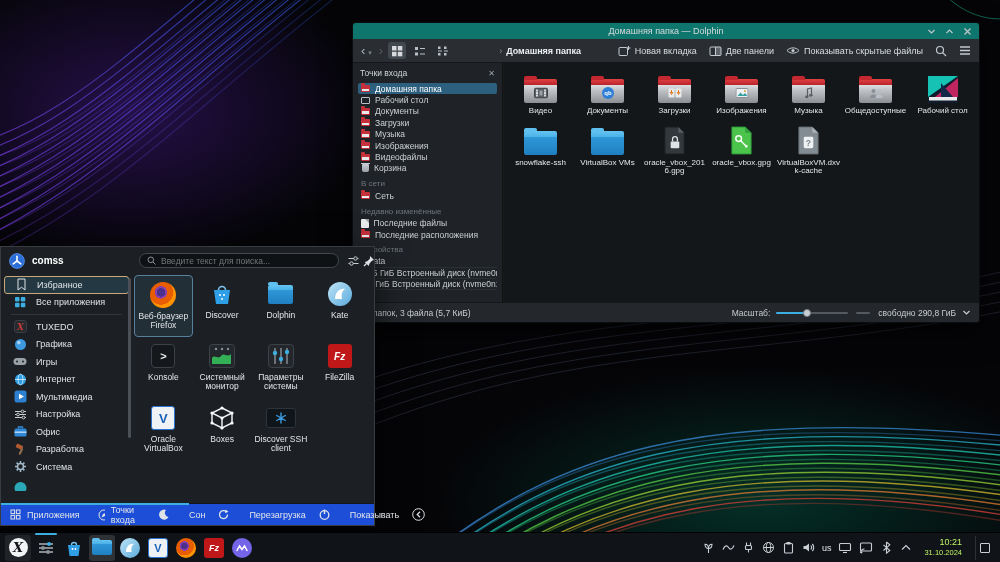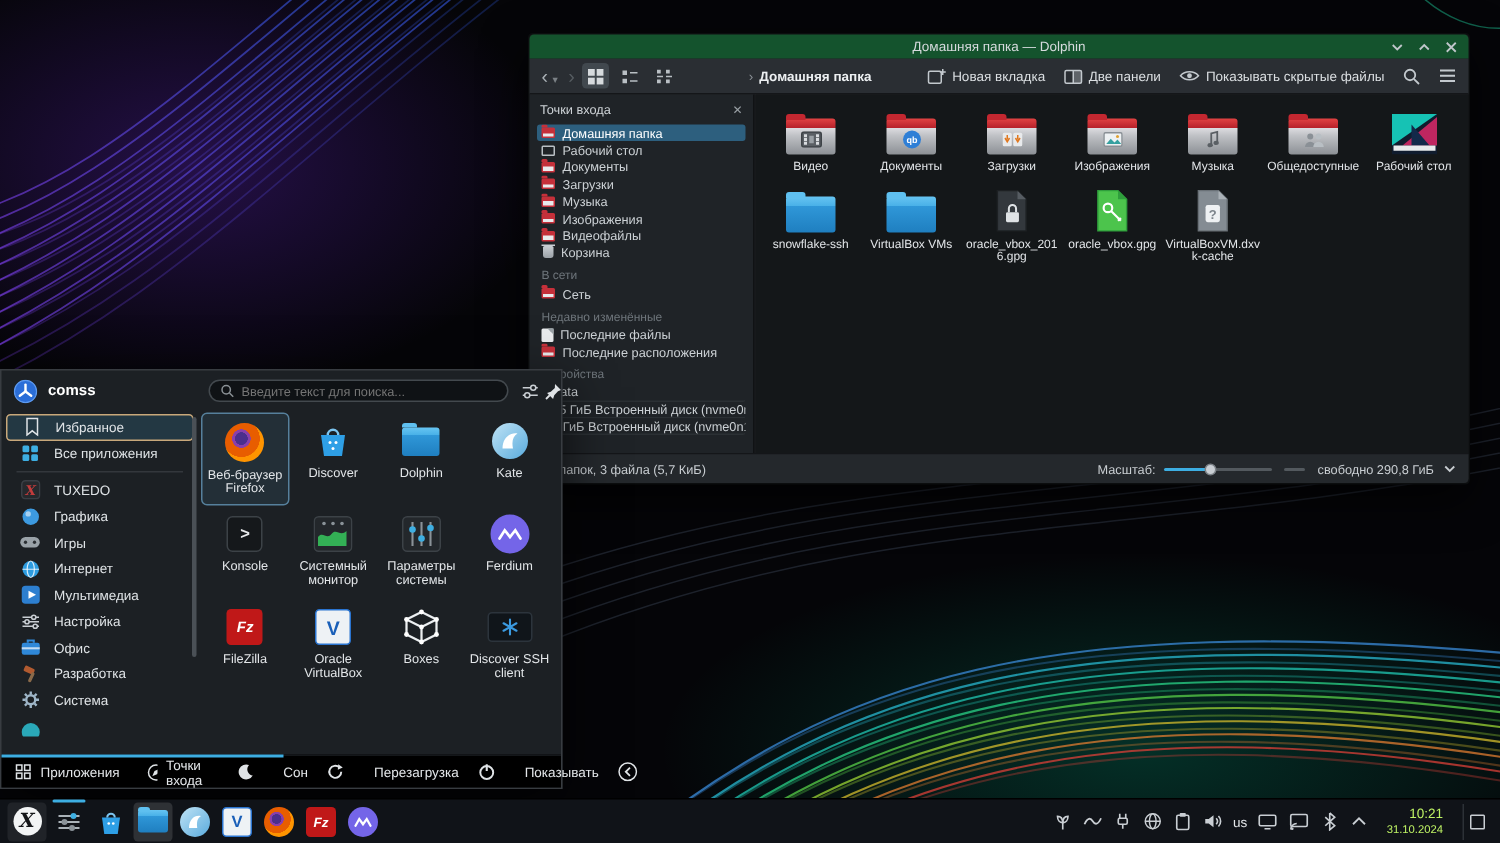--- a/index.html
+++ b/index.html
@@ -8,21 +8,21 @@
   .desktop { position:absolute; inset:0; overflow:hidden; }
   svg { display:block; }
 
   
   .wallpaper { position:absolute; inset:0; z-index:0; }
 
   
   .dolphin { position:absolute; left:352px; top:22px; width:628px; height:301px; background:#17191b;
              border:1px solid #0b0d0e; border-radius:3px; box-shadow:0 10px 30px rgba(0,0,0,.7); z-index:10;
              display:flex; flex-direction:column; font-size:9px; }
-  .titlebar { height:16px; background:#14532d; border-radius:3px 3px 0 0; position:relative;
+  .titlebar { height:16px; background:#0f766e; border-radius:3px 3px 0 0; position:relative;
               display:flex; align-items:center; justify-content:center; color:#d6dadd; flex:0 0 auto; }
   .win-controls { position:absolute; right:7px; top:0; height:100%; display:flex; gap:9px; align-items:center; }
   .toolbar { height:24px; background:#2a2e33; border-bottom:1px solid #141619; display:flex; align-items:center;
              padding:0 8px; gap:5px; flex:0 0 auto; color:#cfd4d8; }
   .tb-arrow { font-size:13px; line-height:10px; color:#aab1b6; }
   .tb-arrow.dim { color:#565c61; }
   .tb-caret { font-size:7px; color:#7b8186; margin:4px 2px 0 -2px; }
   .viewbtn { width:18px; height:17px; border-radius:3px; display:flex; align-items:center; justify-content:center; }
   .viewbtn.active { background:#41484e; }
   .crumb { display:flex; align-items:center; gap:4px; margin-left:42px; font-weight:bold; color:#eceff1; }
@@ -101,21 +101,21 @@
   .ferd.small { width:20px; height:20px; }
   .vbox { width:24px; height:24px; background:#eef2f5; border-radius:3px; border:1.5px solid #2a74d0;
           color:#1a5fb8; font-weight:bold; font-size:13px; display:flex; align-items:center; justify-content:center; }
   .vbox.small { width:20px; height:20px; font-size:11px; }
   .fo.small { width:25px; height:19px; }
   .fo.small::before { width:10px; height:3px; top:-2.5px; }
   .fo.tiny { width:20px; height:15px; }
   .fo.tiny::before { width:8px; height:2.5px; top:-2px; }
   .snowflake { width:30px; height:20px; background:#10151a; border:1px solid #2c343c; border-radius:3px;
                display:flex; align-items:center; justify-content:center; }
-  .l-foot { position:absolute; left:0; right:0; bottom:0; height:22px; background:#000000; border-top:1px solid #14171a;
+  .l-foot { position:absolute; left:0; right:0; bottom:0; height:22px; background:#1d4ed8; border-top:1px solid #14171a;
             display:flex; align-items:center; padding:0 9px; gap:18px; z-index:2; }
   .foot-ind { position:absolute; top:-1px; left:0; width:188px; height:2px; background:#3daee2; }
   .ftab { display:flex; align-items:center; gap:6px; color:#e3e6e9; }
   .l-actions { margin-left:auto; display:flex; align-items:center; gap:13px; }
   .l-act { display:flex; align-items:center; gap:20px; color:#e3e6e9; }
 
   
   .panel { position:absolute; left:0; right:0; bottom:0; height:30px; background:#101318; border-top:1px solid #000;
            z-index:90; display:flex; align-items:center; padding:0 5px; gap:2px; }
   .task { width:26px; height:26px; border-radius:3px; display:flex; align-items:center; justify-content:center; position:relative; flex:0 0 auto; }
@@ -747,30 +747,20 @@
               <g stroke="#8a9298" stroke-width="1.4">
                 <path d="M7,4 v16 M13,4 v16 M19,4 v16"></path>
               </g>
               <circle cx="7" cy="9" r="2.2" fill="#3daee2"></circle>
               <circle cx="13" cy="15" r="2.2" fill="#3daee2"></circle>
               <circle cx="19" cy="8" r="2.2" fill="#3daee2"></circle>
             </svg>
       </span>
           <span class="alabel">Параметры системы</span>
         </div>
-      <div class="tile">
-          <span class="aicon">
-            <span class="ferd">
-        <svg width="16" height="10">
-                <path d="M1,8 L4.5,2.5 L8,7 L11.5,2.5 L15,8" stroke="#fff" stroke-width="1.8" fill="none" stroke-linecap="round"></path>
-              </svg>
-      </span>
-          </span>
-          <span class="alabel">Ferdium</span>
-        </div>
 
       <div class="tile">
           <span class="aicon">
             <span class="fz">Fz</span>
           </span>
           <span class="alabel">FileZilla</span>
         </div>
       <div class="tile">
           <span class="aicon">
             <span class="vbox">V</span>

